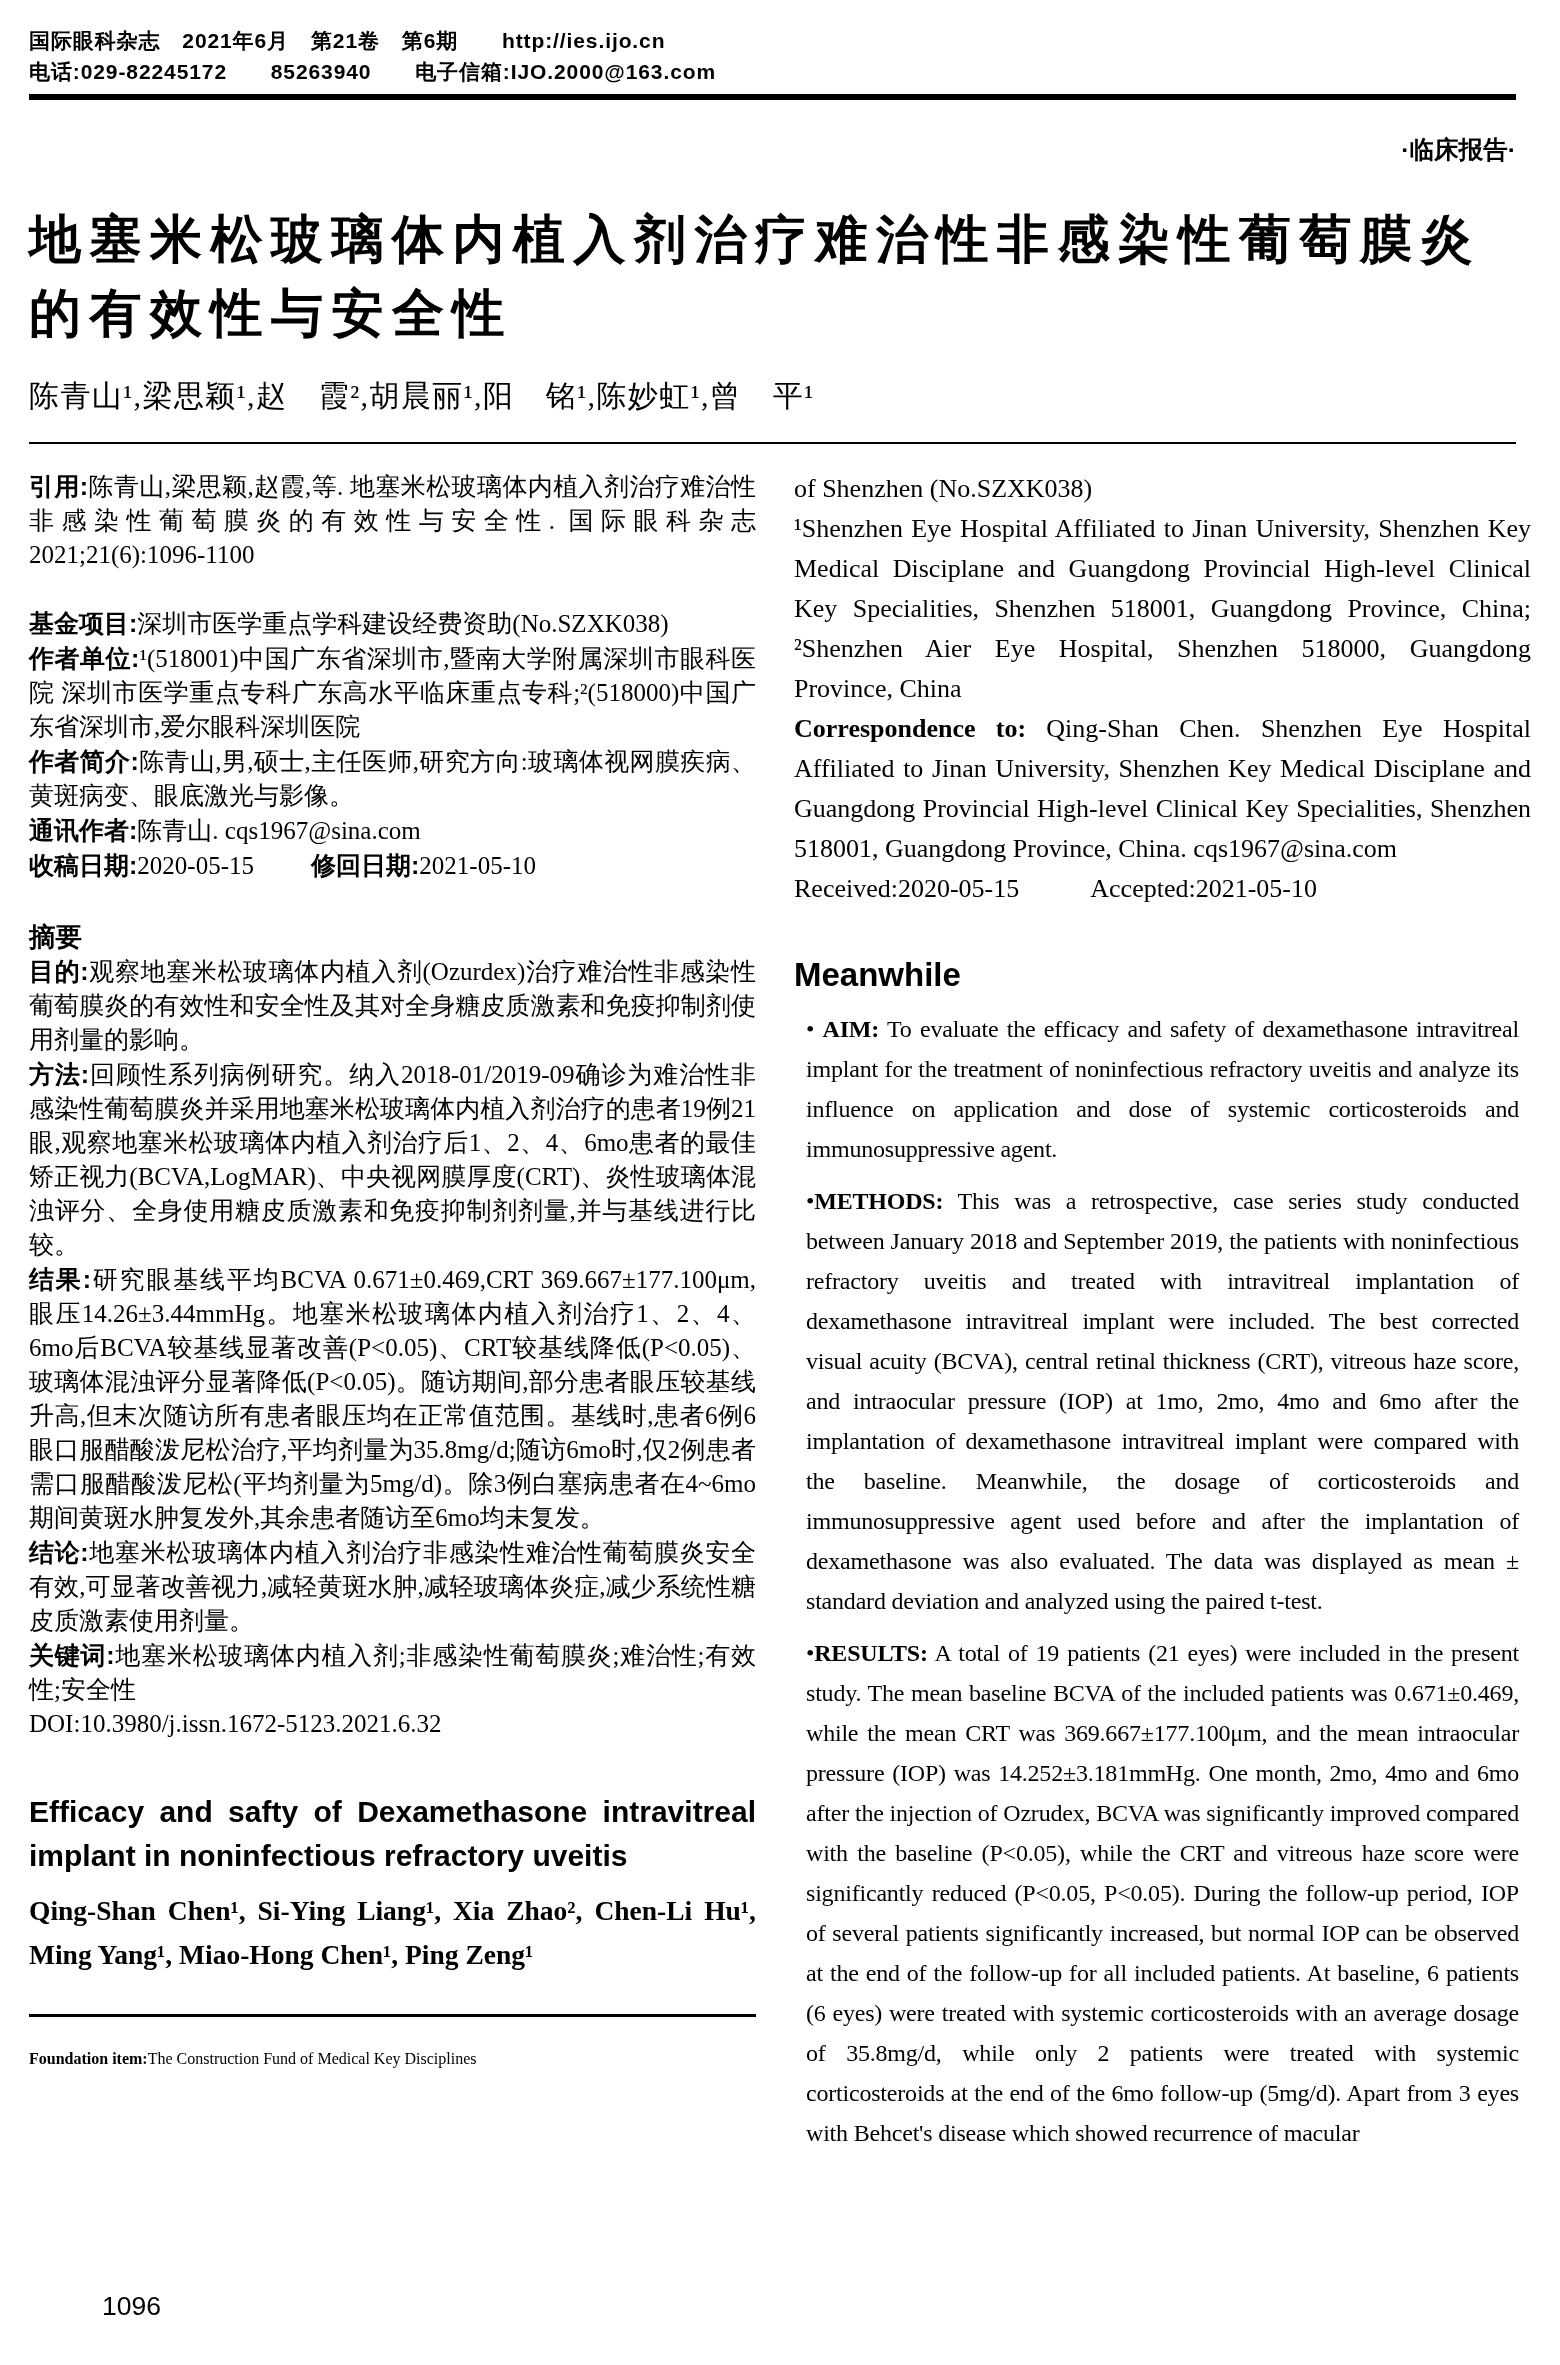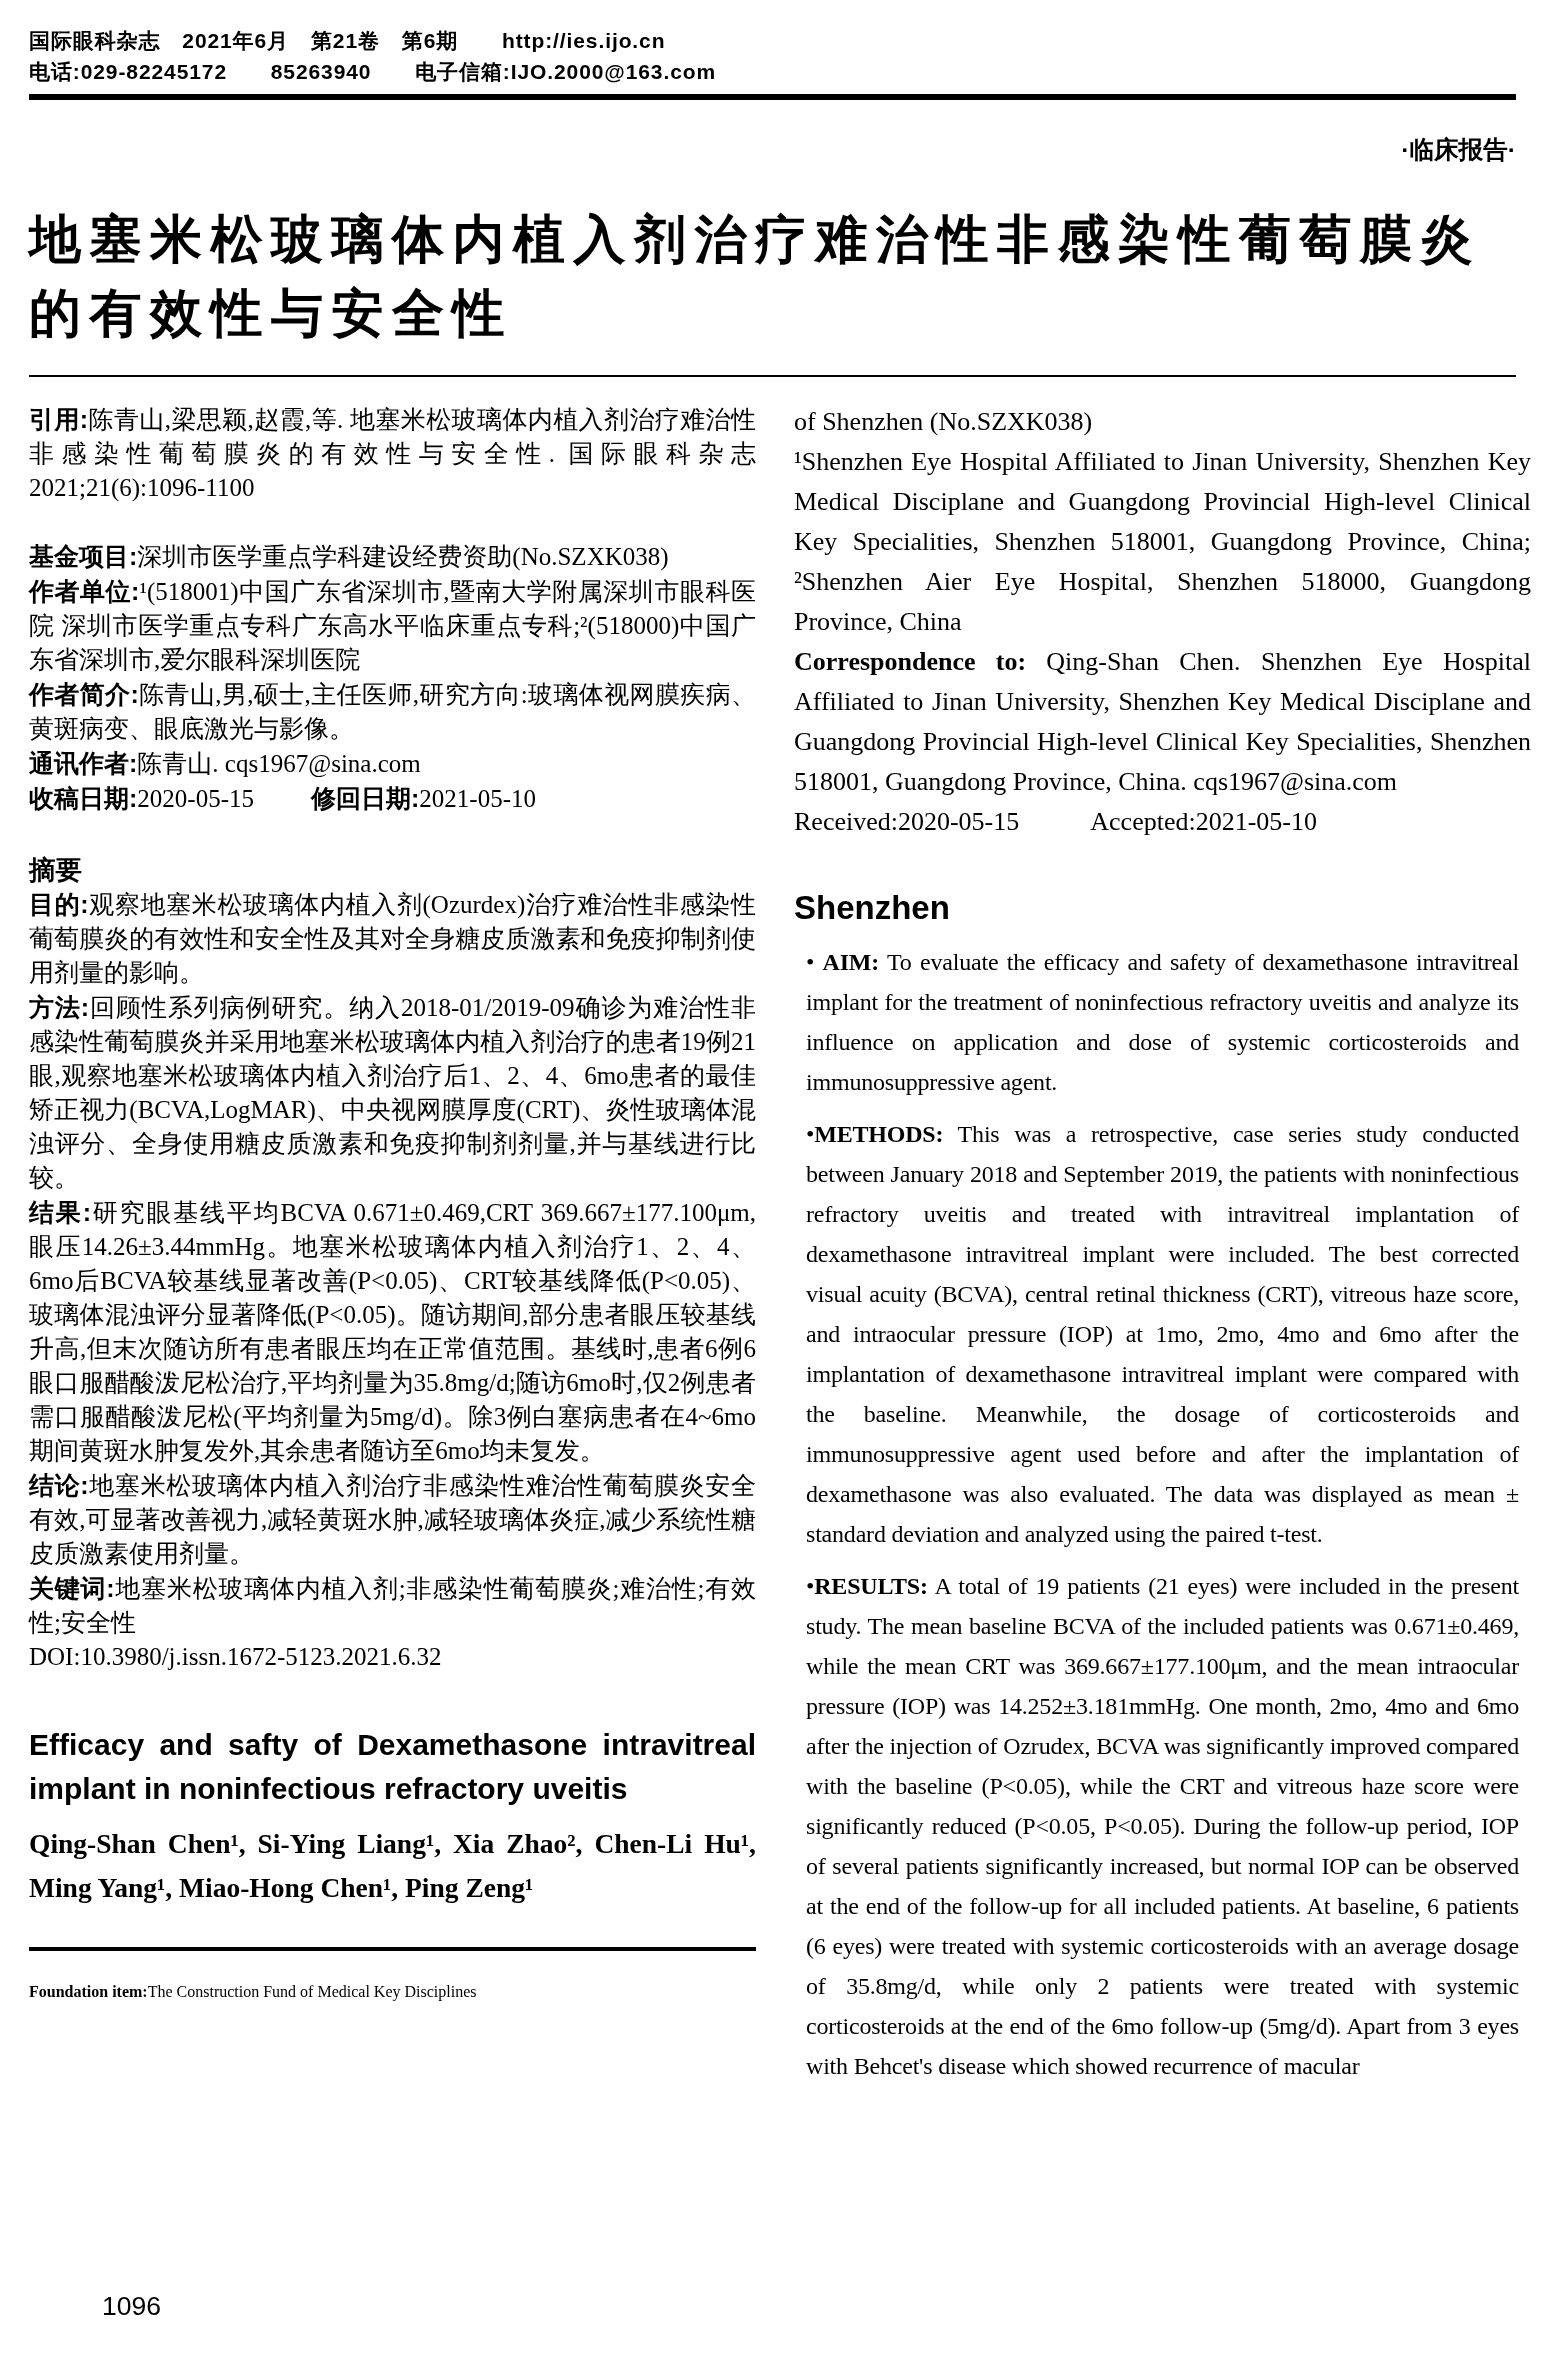--- a/index.html
+++ b/index.html
@@ -141,20 +141,21 @@
     <div class="hdr-rule"></div>
   </header>
 
   <div class="article-type">·临床报告·</div>
 
   <h1 class="title">
       <span class="title-line">地塞米松玻璃体内植入剂治疗难治性非感染性葡萄膜炎</span>
       <span class="title-line">的有效性与安全性</span>
     </h1>
 
+  <div class="authors-cn">陈青山¹,梁思颖¹,赵　霞²,胡晨丽¹,阳　铭¹,陈妙虹¹,曾　平¹</div>
 
   <div class="authors-rule"></div>
 
   <div class="columns">
 
     <div class="col-left">
 
       <p class="zh"><span class="lab">引用:</span><span>陈青山,梁思颖,赵霞,等. 地塞米松玻璃体内植入剂治疗难治性非感染性葡萄膜炎的有效性与安全性. 国际眼科杂志 2021;21(6):1096-1100</span></p>
 
       <p class="zh gap-before"><span class="lab">基金项目:</span><span>深圳市医学重点学科建设经费资助(No.SZXK038)</span></p>
@@ -196,21 +197,21 @@
     <div class="col-right">
 
       <p class="r-serif">of Shenzhen (No.SZXK038)</p>
 
       <p class="r-serif">¹Shenzhen Eye Hospital Affiliated to Jinan University, Shenzhen Key Medical Disciplane and Guangdong Provincial High-level Clinical Key Specialities, Shenzhen 518001, Guangdong Province, China; ²Shenzhen Aier Eye Hospital, Shenzhen 518000, Guangdong Province, China</p>
 
       <p class="r-serif"><span class="lab">Correspondence to:</span><span> Qing-Shan Chen. Shenzhen Eye Hospital Affiliated to Jinan University, Shenzhen Key Medical Disciplane and Guangdong Provincial High-level Clinical Key Specialities, Shenzhen 518001, Guangdong Province, China. cqs1967@sina.com</span></p>
 
       <p class="r-serif"><span>Received:</span><span>2020-05-15</span><span class="r-date-sep"></span><span>Accepted:</span><span>2021-05-10</span></p>
 
-      <div class="abs-head-en">Shenzhen</div>
+      <div class="abs-head-en">Meanwhile</div>
 
       <p class="r-abs"><span>• </span><span class="lab">AIM:</span><span> To evaluate the efficacy and safety of dexamethasone intravitreal implant for the treatment of noninfectious refractory uveitis and analyze its influence on application and dose of systemic corticosteroids and immunosuppressive agent.</span></p>
 
       <p class="r-abs"><span>•</span><span class="lab">METHODS:</span><span> This was a retrospective, case series study conducted between January 2018 and September 2019, the patients with noninfectious refractory uveitis and treated with intravitreal implantation of dexamethasone intravitreal implant were included. The best corrected visual acuity (BCVA), central retinal thickness (CRT), vitreous haze score, and intraocular pressure (IOP) at 1mo, 2mo, 4mo and 6mo after the implantation of dexamethasone intravitreal implant were compared with the baseline. Meanwhile, the dosage of corticosteroids and immunosuppressive agent used before and after the implantation of dexamethasone was also evaluated. The data was displayed as mean ± standard deviation and analyzed using the paired t-test.</span></p>
 
       <p class="r-abs"><span>•</span><span class="lab">RESULTS:</span><span> A total of 19 patients (21 eyes) were included in the present study. The mean baseline BCVA of the included patients was 0.671±0.469, while the mean CRT was 369.667±177.100μm, and the mean intraocular pressure (IOP) was 14.252±3.181mmHg. One month, 2mo, 4mo and 6mo after the injection of Ozrudex, BCVA was significantly improved compared with the baseline (P&lt;0.05), while the CRT and vitreous haze score were significantly reduced (P&lt;0.05, P&lt;0.05). During the follow-up period, IOP of several patients significantly increased, but normal IOP can be observed at the end of the follow-up for all included patients. At baseline, 6 patients (6 eyes) were treated with systemic corticosteroids with an average dosage of 35.8mg/d, while only 2 patients were treated with systemic corticosteroids at the end of the 6mo follow-up (5mg/d). Apart from 3 eyes with Behcet's disease which showed recurrence of macular</span></p>
 
     </div>
   </div>
 

